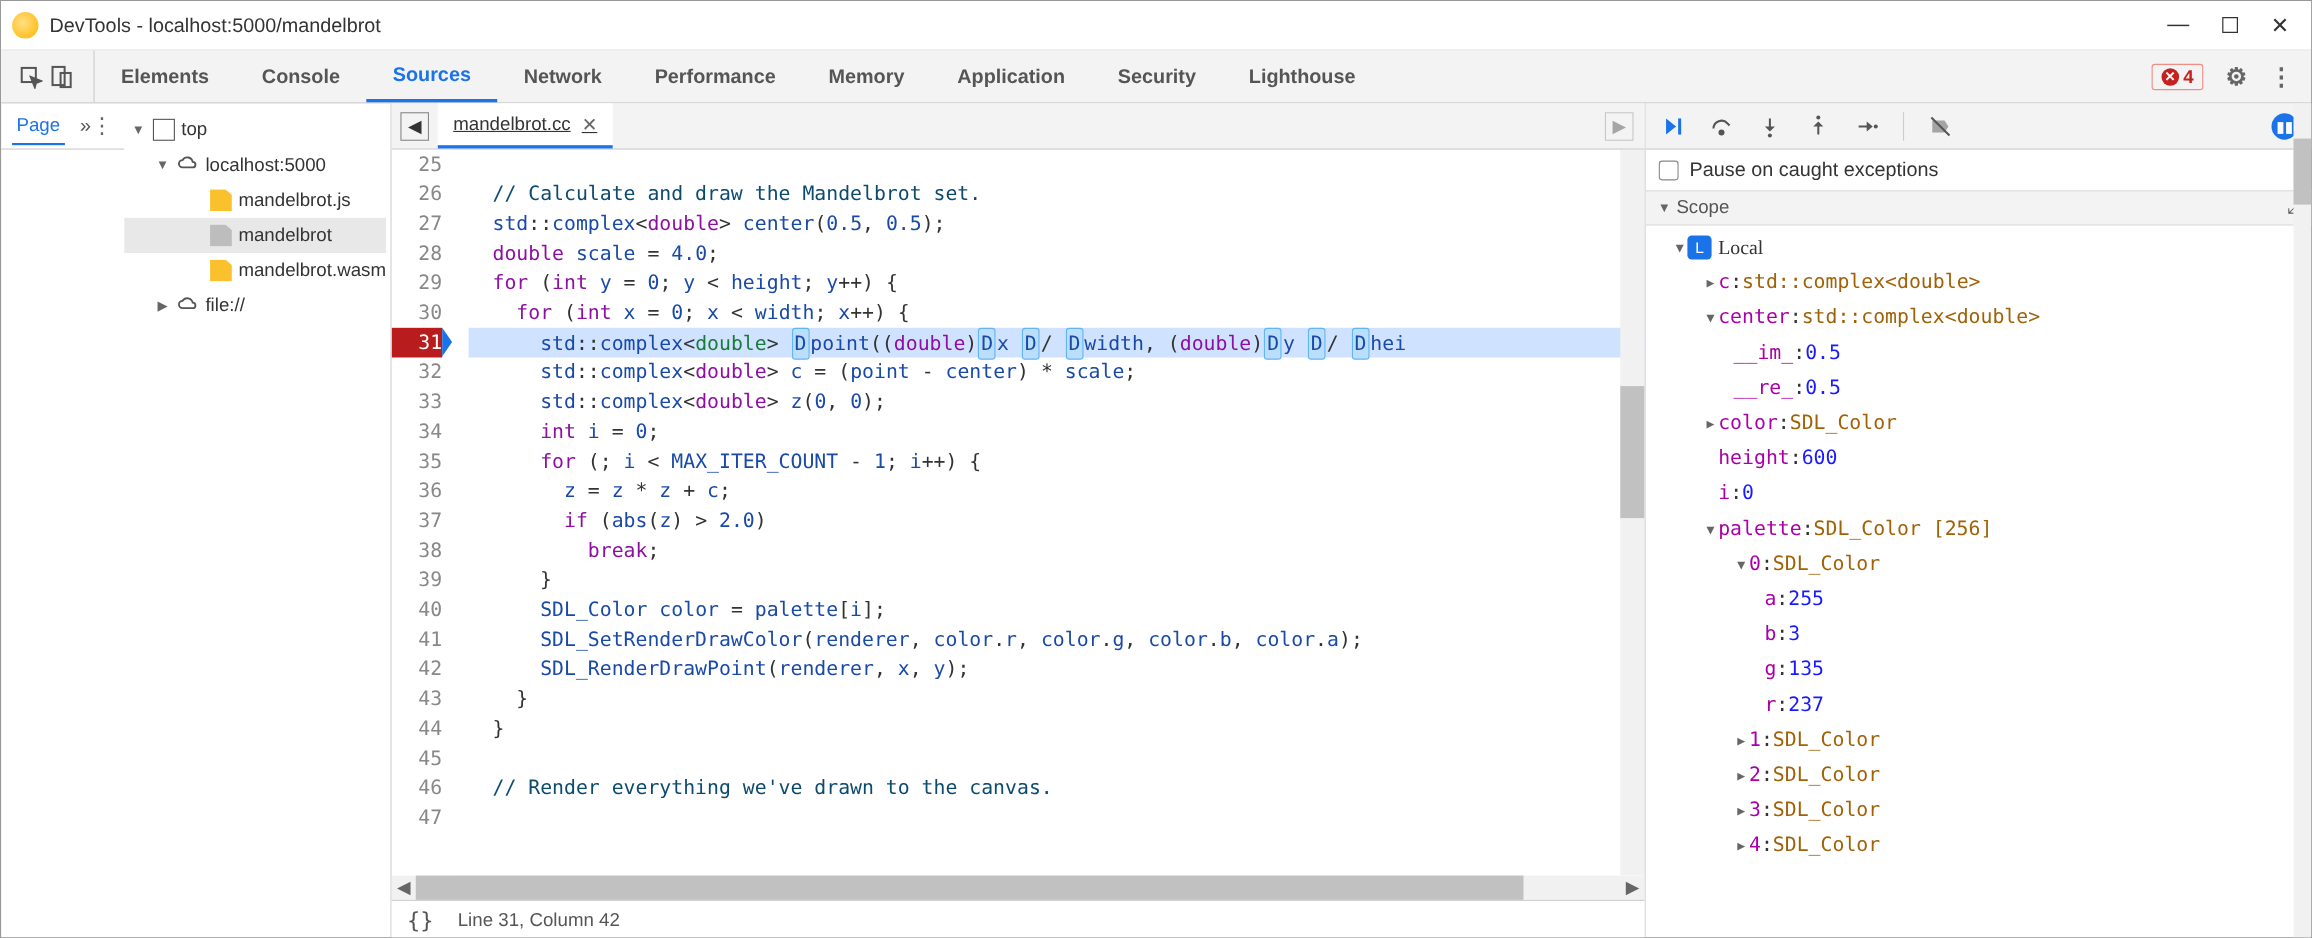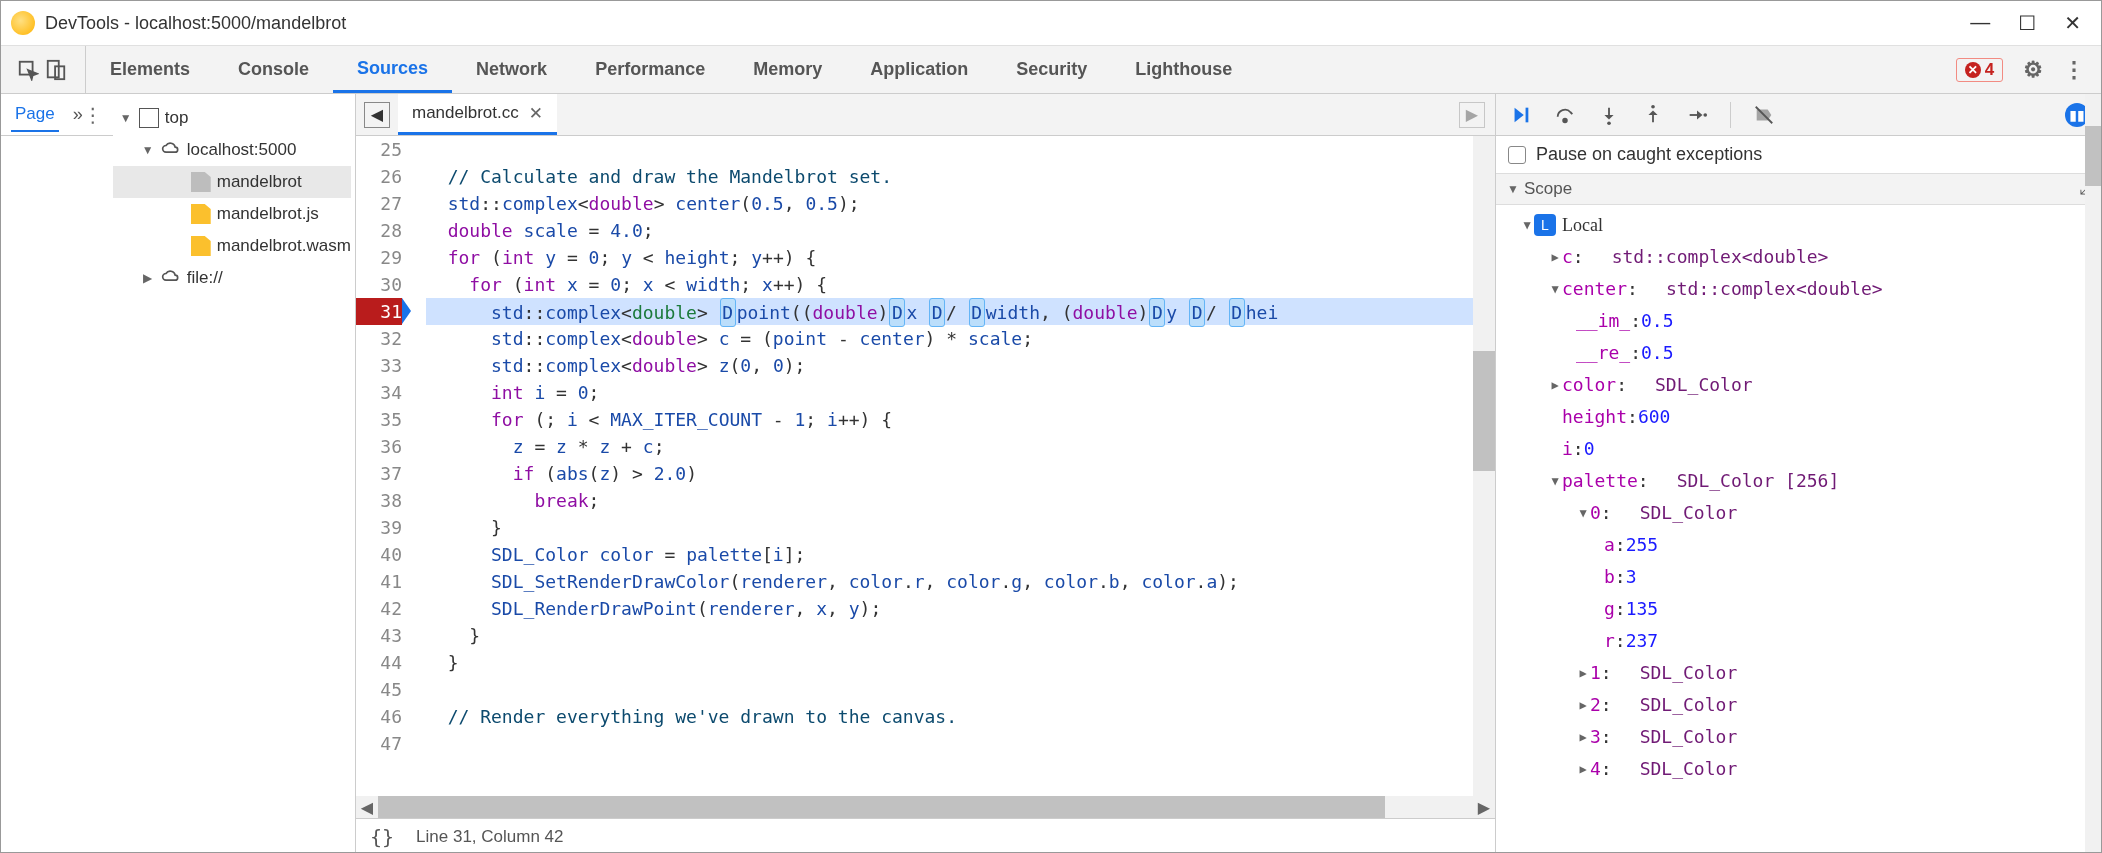--- a/index.html
+++ b/index.html
@@ -33,21 +33,21 @@
 .tw { display:inline-block; width:14px; text-align:center; color:#666; font-size:12px;}
 .folder-ico, .cloud-ico, .file-ico, .js-ico { width:20px; height:20px; margin:0 6px;}
 .folder-ico{ border:1.5px solid #555;}
 .cloud-ico svg{width:20px;height:16px;}
 .file-ico{ background:#bdbdbd; clip-path: polygon(0 0, 70% 0, 100% 25%, 100% 100%, 0 100%);}
 .js-ico{ background:#fbc02d; clip-path: polygon(0 0, 70% 0, 100% 25%, 100% 100%, 0 100%);}
 
 .center-pane { display:flex; flex-direction:column; border-right:1px solid #ccc;}
 .file-tabs { height:42px; display:flex; align-items:center; border-bottom:1px solid #ccc; background:#f3f3f3;}
 .nav-box{ width:26px; height:26px; border:1px solid #888; margin:0 8px; display:flex; align-items:center; justify-content:center;}
-.file-tab { height:100%; display:flex; align-items:center; padding:0 14px; background:#fff; border-bottom:3px solid #1a73e8; font-size:17px;}
+.file-tab { height:100%; display:flex; align-items:center; padding:0 14px; background:#fff; border-bottom:3px solid #1a73e8; font-size:17px;text-decoration:underline;}
 .file-tab .x{ margin-left:10px; color:#666;}
 .file-tabs .right-nav{ margin-left:auto; margin-right:10px;}
 
 .editor { flex:1; display:flex; font-family:Consolas,monospace; font-size:18px; line-height:27px; overflow:hidden; position:relative;}
 .gutter { width:56px; background:#fff; text-align:right; color:#888; padding:0 10px 0 0; user-select:none;}
 .gutter div{ height:27px;}
 .gutter .bp { background:#b91c1c; color:#fff; position:relative;}
 .gutter .bp::after{content:""; position:absolute; right:-9px; top:0; border-top:13.5px solid transparent; border-bottom:13.5px solid transparent; border-left:9px solid #1a73e8;}
 .code { flex:1; white-space:pre; padding-left:14px; position:relative;}
 .code .ln{ height:27px;}
@@ -75,21 +75,21 @@
 .sect-head{ background:#f3f3f3; border-top:1px solid #ddd; border-bottom:1px solid #ddd; padding:5px 10px; font-size:17px; color:#555; display:flex; align-items:center;}
 .sect-head .tw{color:#666; margin-right:4px;}
 .sect-head .ex{ margin-left:auto;}
 .chk-row{ padding:8px 12px; display:flex; align-items:center; gap:10px; font-size:18px;}
 .chk{ width:18px; height:18px; border:1.5px solid #888; border-radius:3px;}
 
 .scope{ flex:1; overflow:hidden; font-family:Consolas,monospace; font-size:18px; line-height:32px; padding:4px 0 4px 6px;}
 .scope .row{ display:flex; align-items:center;}
 .scope .ind1{padding-left:18px;} .scope .ind2{padding-left:46px;} .scope .ind3{padding-left:74px;} .scope .ind4{padding-left:102px;}
 .L{ width:22px; height:22px; background:#1a73e8; color:#fff; border-radius:4px; display:inline-flex; align-items:center; justify-content:center; font-size:14px; margin-right:6px; font-family:Arial;}
-.k{ color:#aa00aa;} .v{ color:#1a1aff;} .t{ color:#701a75;margin-left:28px;}
+.k{ color:#aa00aa;} .v{ color:#1a1aff;} .t{ color:#a16207;}
 .right-scroll{ position:absolute; right:0; top:0; width:18px; height:100%; background:#f1f1f1;}
 .right-scroll .th{ width:18px; height:60px; background:#c1c1c1; position:absolute; top:32px;}
 .right-pane{position:relative;}
 </style>
 </head>
 <body>
 
 <div class="titlebar">
   <div class="icon"></div>
   <div class="title-text">DevTools - localhost:5000/mandelbrot</div>
@@ -144,27 +144,27 @@
           <span class="folder-ico"></span>
           <span>top</span>
         </div>
     <div class="tree-row" style="padding-left:28px">
           <span class="tw">▼</span>
           <span class="cloud-ico"><svg viewBox="0 0 24 18" fill="none" stroke="#555" stroke-width="2">
               <path d="M6 14a4 4 0 010-8 6 6 0 0111 2 3 3 0 010 6H6z"></path>
             </svg></span>
           <span>localhost:5000</span>
         </div>
+    <div class="tree-row" style="padding-left:72px">
+          <span class="js-ico"></span>
+          <span>mandelbrot.js</span>
+        </div>
     <div class="tree-row sel" style="padding-left:72px">
           <span class="file-ico"></span>
           <span>mandelbrot</span>
-        </div>
-    <div class="tree-row" style="padding-left:72px">
-          <span class="js-ico"></span>
-          <span>mandelbrot.js</span>
         </div>
     <div class="tree-row" style="padding-left:72px">
           <span class="js-ico"></span>
           <span>mandelbrot.wasm</span>
         </div>
     <div class="tree-row" style="padding-left:28px">
           <span class="tw">▶</span>
           <span class="cloud-ico"><svg viewBox="0 0 24 18" fill="none" stroke="#555" stroke-width="2">
               <path d="M6 14a4 4 0 010-8 6 6 0 0111 2 3 3 0 010 6H6z"></path>
             </svg></span>

